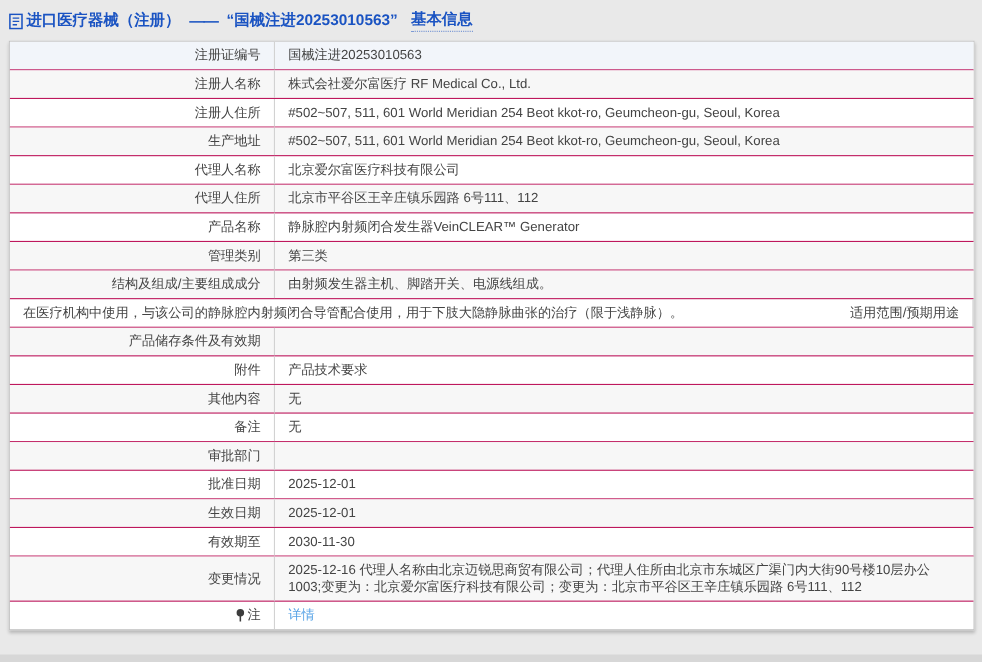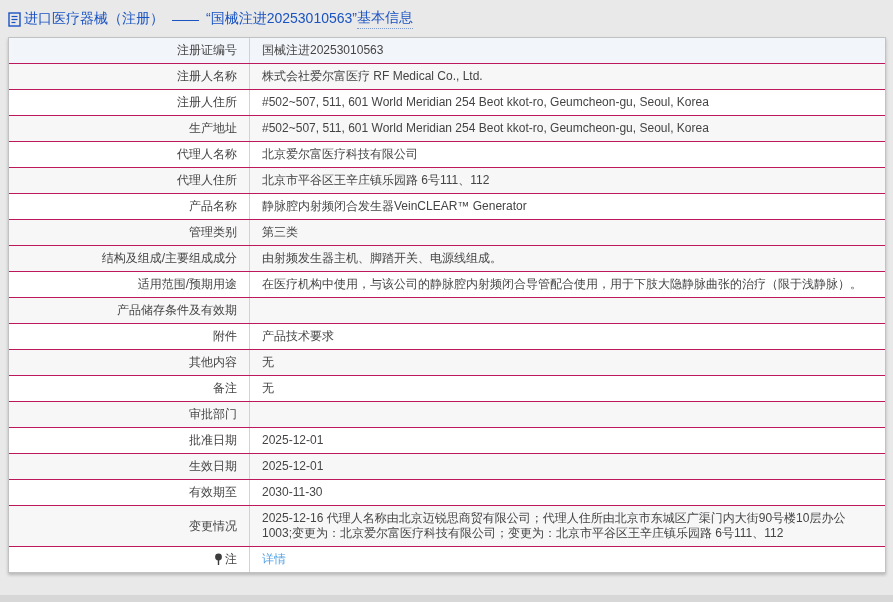--- a/index.html
+++ b/index.html
@@ -6,27 +6,27 @@
   body{
     width:893px;height:602px;
     background:#e9e9e9;
     font-family:"Liberation Sans","DejaVu Sans",sans-serif;
     overflow:hidden;
     position:relative;
   }
   .header{
     display:flex;align-items:center;
     padding:9px 8px 6px 8px;
-    font-size:14px;font-weight:normal;
+    font-size:14px;font-weight:bold;
     color:#1a53c2;
     white-space:nowrap;
   }
   .doc-icon{display:inline-flex;margin-right:3px;align-items:center;}
   .sep{margin:0 8px;letter-spacing:-1px;}
-  .quoted{margin-right:0;}
+  .quoted{margin-right:12px;}
   .underlined{border-bottom:1px dotted #7d9ad4;padding-bottom:1px;}
   .table{
     margin:2px 7px 0 8px;
     background:#ffffff;
     border:1px solid #c2c2c2;
     box-shadow:0 2px 3px rgba(0,0,0,0.22);
   }
   .row{
     display:flex;align-items:center;
     border-bottom:1px solid #be185d;
@@ -122,24 +122,24 @@
       </div>
       <div class="cell value">第三类</div>
     </div>
     <div class="row alt">
       <div class="cell label">
         <span>结构及组成/主要组成成分</span>
       </div>
       <div class="cell value">由射频发生器主机、脚踏开关、电源线组成。</div>
     </div>
     <div class="row">
+      <div class="cell value">在医疗机构中使用，与该公司的静脉腔内射频闭合导管配合使用，用于下肢大隐静脉曲张的治疗（限于浅静脉）。</div>
       <div class="cell label">
         <span>适用范围/预期用途</span>
       </div>
-      <div class="cell value">在医疗机构中使用，与该公司的静脉腔内射频闭合导管配合使用，用于下肢大隐静脉曲张的治疗（限于浅静脉）。</div>
     </div>
     <div class="row alt">
       <div class="cell label">
         <span>产品储存条件及有效期</span>
       </div>
       <div class="cell value"></div>
     </div>
     <div class="row">
       <div class="cell label">
         <span>附件</span>

